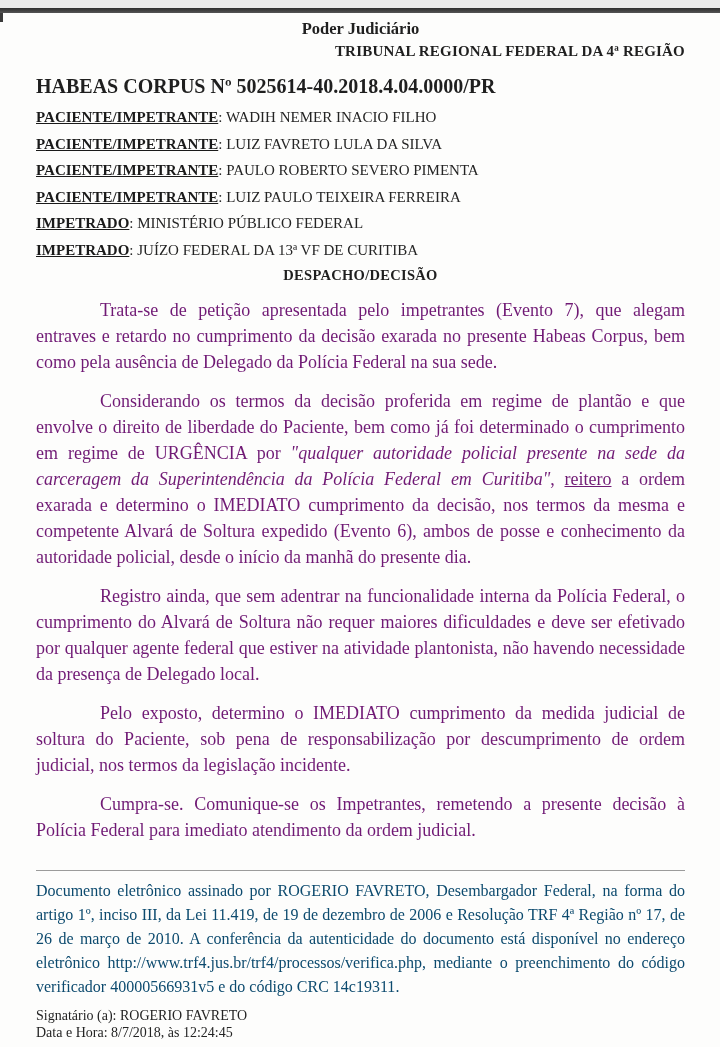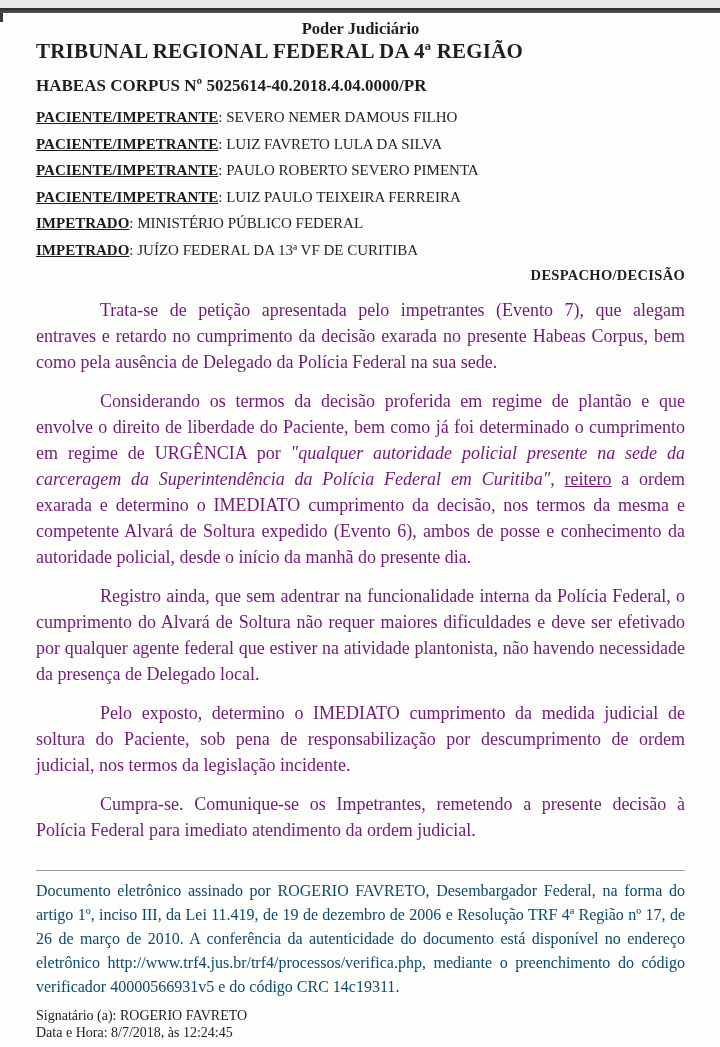--- a/index.html
+++ b/index.html
@@ -22,29 +22,29 @@
     background: linear-gradient(180deg, #2c2c2c, #555);
   }
   .notch {
     position: absolute; top: 5px; left: 0;
     width: 3px; height: 9px;
     background: #3a3a3a;
   }
   .content { padding: 11px 35px 0 36px; }
 
   .org1 { font-size: 16.5px; font-weight: bold; text-align: center; line-height: 20px; }
-  .org2 { font-size: 21px; font-weight: bold; text-align: left; line-height: 24px; letter-spacing: 0.2px; }
+  .org2 { font-size: 15px; font-weight: bold; text-align: right; line-height: 24px; letter-spacing: 0.2px; }
 
-  .case { margin-top: 12px; font-size: 17px; font-weight: bold; line-height: 22px; }
+  .case { margin-top: 12px; font-size: 20px; font-weight: bold; line-height: 22px; }
 
   .parties { margin-top: 7px; font-size: 15px; line-height: 26.5px; color: #242424; }
   .party-row { white-space: nowrap; }
   .party-label { font-weight: bold; color: #1a1a1a; text-decoration: underline; }
 
-  .sect { margin-top: 3px; font-size: 14.5px; font-weight: bold; text-align: right; line-height: 18px; letter-spacing: 0.3px; }
+  .sect { margin-top: 3px; font-size: 14.5px; font-weight: bold; text-align: center; line-height: 18px; letter-spacing: 0.3px; }
 
   .body-p {
     margin: 13px 0 0 0;
     font-size: 18px; line-height: 26px;
     text-align: justify;
     text-indent: 64px;
     color: #701a75;
   }
   .b { font-weight: normal; }
   .it { font-style: italic; }
@@ -71,21 +71,21 @@
   <div class="content">
 
     <div>
       <div class="org1">Poder Judiciário</div>
       <div class="org2">TRIBUNAL REGIONAL FEDERAL DA 4ª REGIÃO</div>
     </div>
 
     <div class="case">HABEAS CORPUS Nº 5025614-40.2018.4.04.0000/PR</div>
 
     <div class="parties">
-      <div class="party-row"><span class="party-label">PACIENTE/IMPETRANTE</span><span>: </span><span>SEVERO NEMER DAMOUS FILHO</span></div>
+      <div class="party-row"><span class="party-label">PACIENTE/IMPETRANTE</span><span>: </span><span>WADIH NEMER INACIO FILHO</span></div>
       <div class="party-row"><span class="party-label">PACIENTE/IMPETRANTE</span><span>: </span><span>LUIZ FAVRETO LULA DA SILVA</span></div>
       <div class="party-row"><span class="party-label">PACIENTE/IMPETRANTE</span><span>: </span><span>PAULO ROBERTO SEVERO PIMENTA</span></div>
       <div class="party-row"><span class="party-label">PACIENTE/IMPETRANTE</span><span>: </span><span>LUIZ PAULO TEIXEIRA FERREIRA</span></div>
       <div class="party-row"><span class="party-label">IMPETRADO</span><span>: </span><span>MINISTÉRIO PÚBLICO FEDERAL</span></div>
       <div class="party-row"><span class="party-label">IMPETRADO</span><span>: </span><span>JUÍZO FEDERAL DA 13ª VF DE CURITIBA</span></div>
     </div>
 
     <div class="sect">DESPACHO/DECISÃO</div>
 
     <p class="body-p">Trata-se de petição apresentada pelo impetrantes (Evento 7), que alegam entraves e retardo no cumprimento da decisão exarada no presente Habeas Corpus, bem como pela ausência de Delegado da Polícia Federal na sua sede.</p>

